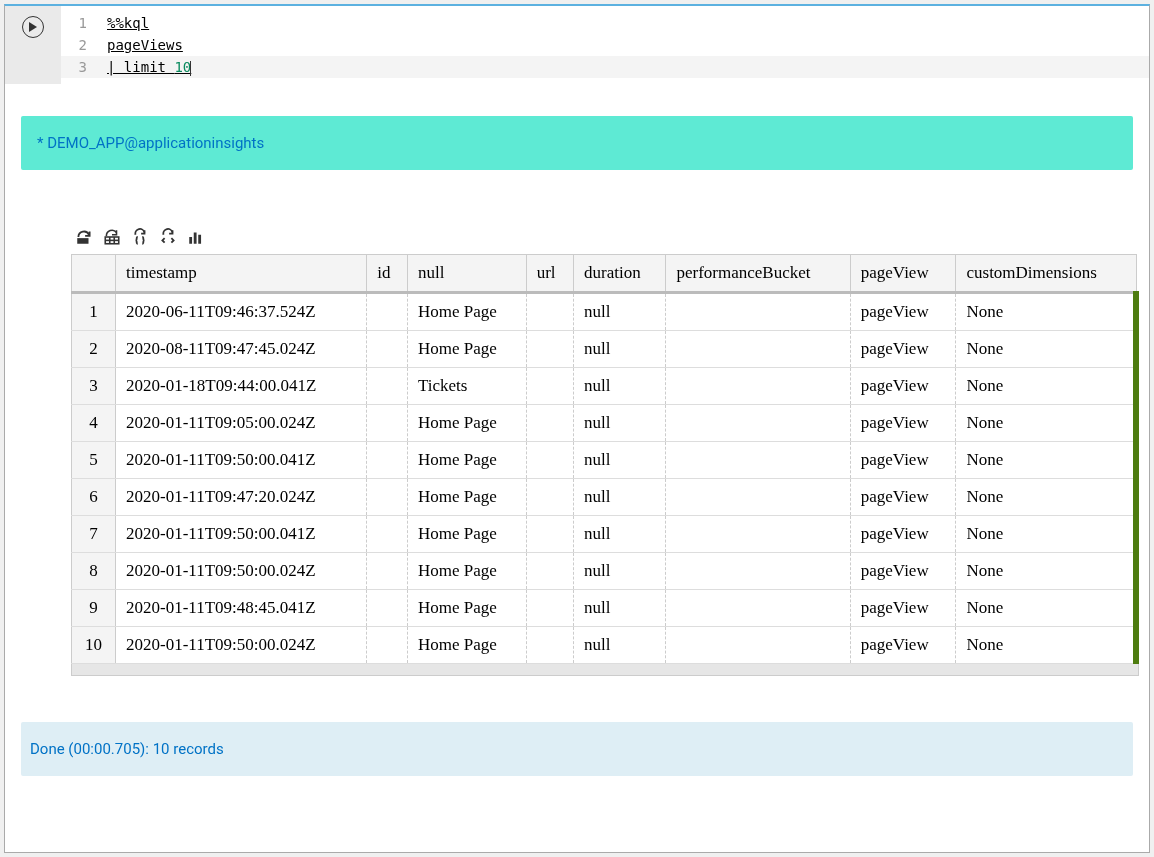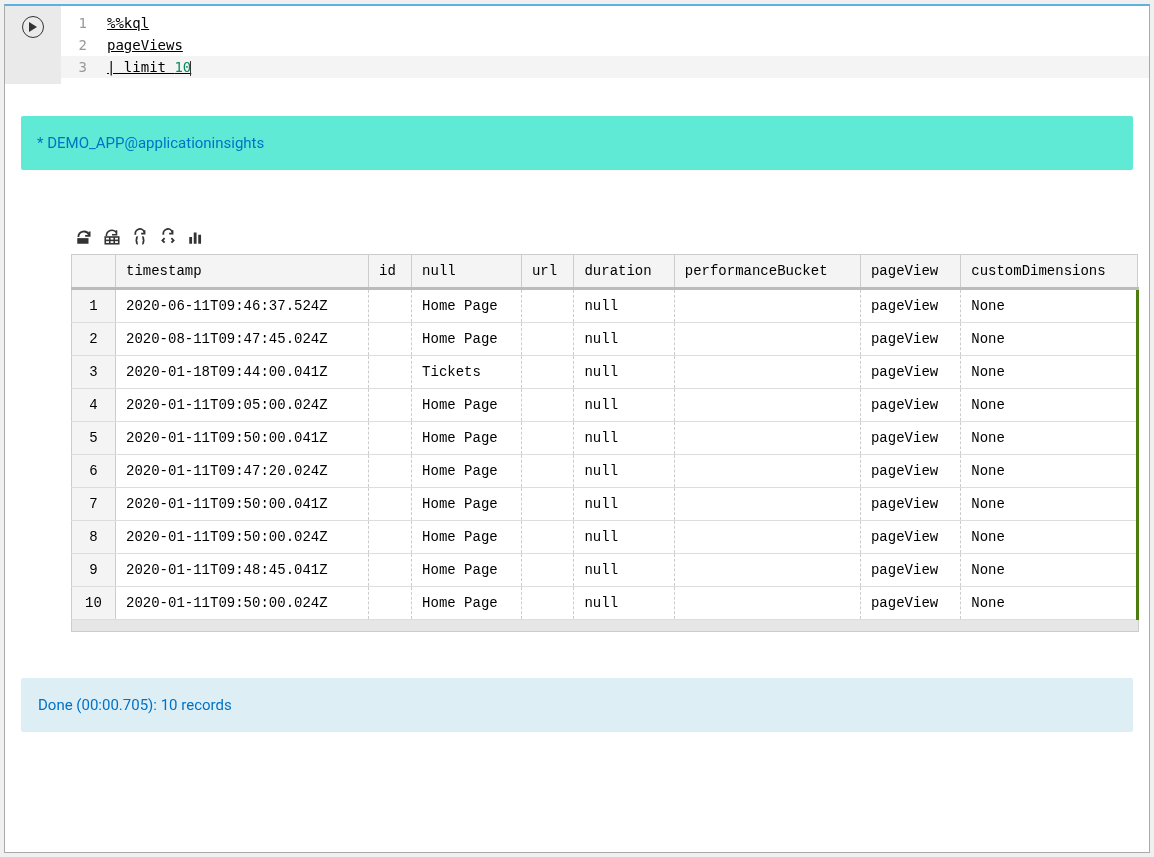--- a/index.html
+++ b/index.html
@@ -89,22 +89,22 @@
     width: 18px;
     height: 18px;
     cursor: pointer;
     color: #333;
   }
   .table-wrap {
     margin: 0 10px 0 66px;
   }
   table {
     border-collapse: collapse;
-    font-family: Liberation Mono, monospace;
-    font-size: 14px;
+    font-family: Liberation Serif, serif;
+    font-size: 17px;
     width: 100%;
   }
   thead th {
     background: #f4f4f4;
     text-align: left;
     font-weight: normal;
     padding: 8px 10px;
     border: 1px solid #ccc;
     border-bottom: 3px solid #bbb;
   }
@@ -120,33 +120,33 @@
     border-top: 1px solid #ddd;
   }
   tbody td.rownum {
     background: #f4f4f4;
     border-left: 1px solid #ccc;
     border-right: 1px solid #ccc;
     text-align: center;
     width: 44px;
   }
   tbody td:last-child {
-    border-right: 3px solid #4d7c0f;
+    border-right: 6px solid #4d7c0f;
   }
   .table-footer {
     height: 12px;
     background: #e6e6e6;
     border: 1px solid #ccc;
     border-top: none;
   }
   .status {
     background: #deeef5;
     color: #0072c6;
     font-size: 15px;
-    padding: 18px 17px;
+    padding: 18px 9px;
     margin: 46px 16px 10px 16px;
     border-radius: 2px;
   }
 </style>
 </head>
 <body>
 
 <div class="notebook">
 
   <div class="cell">

